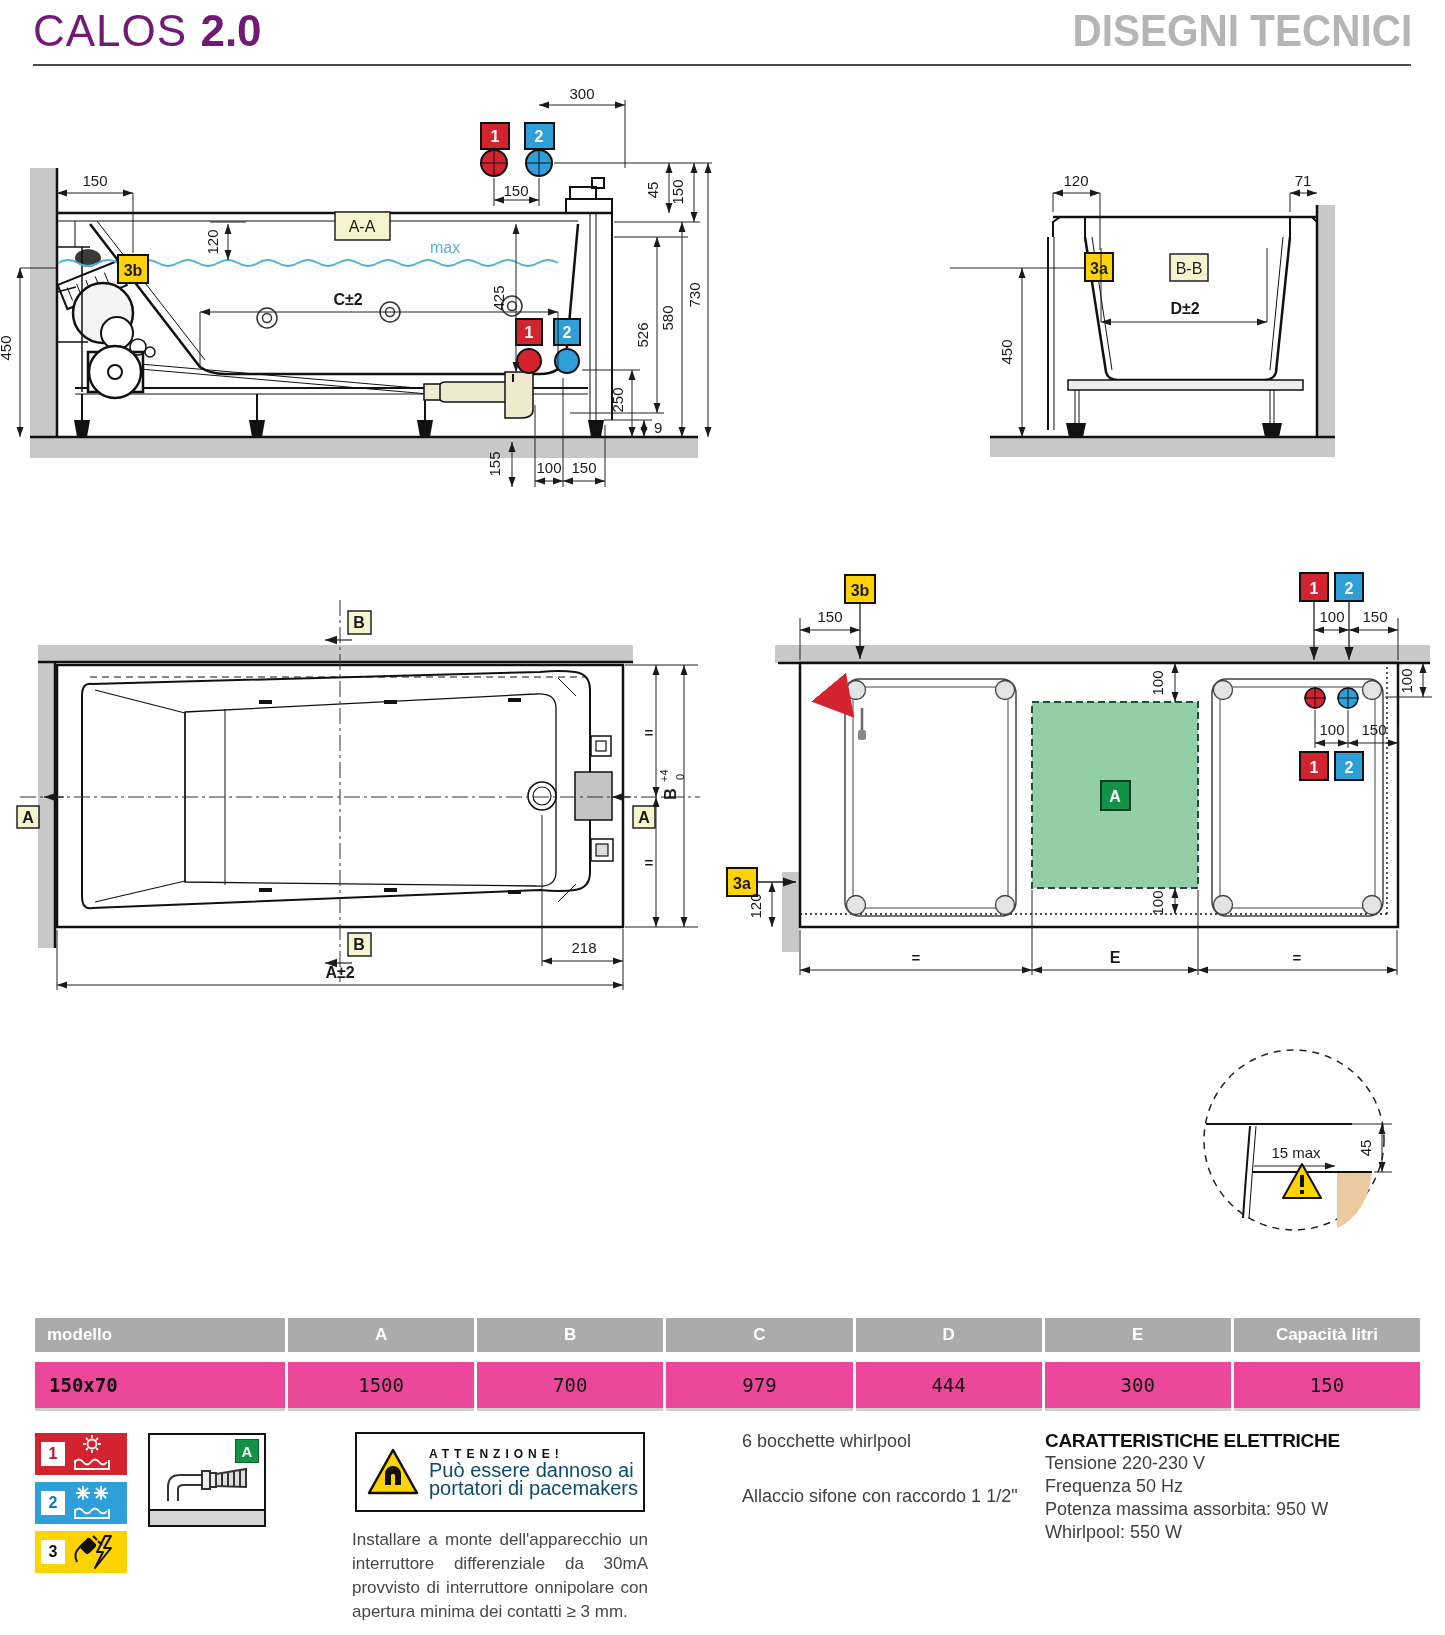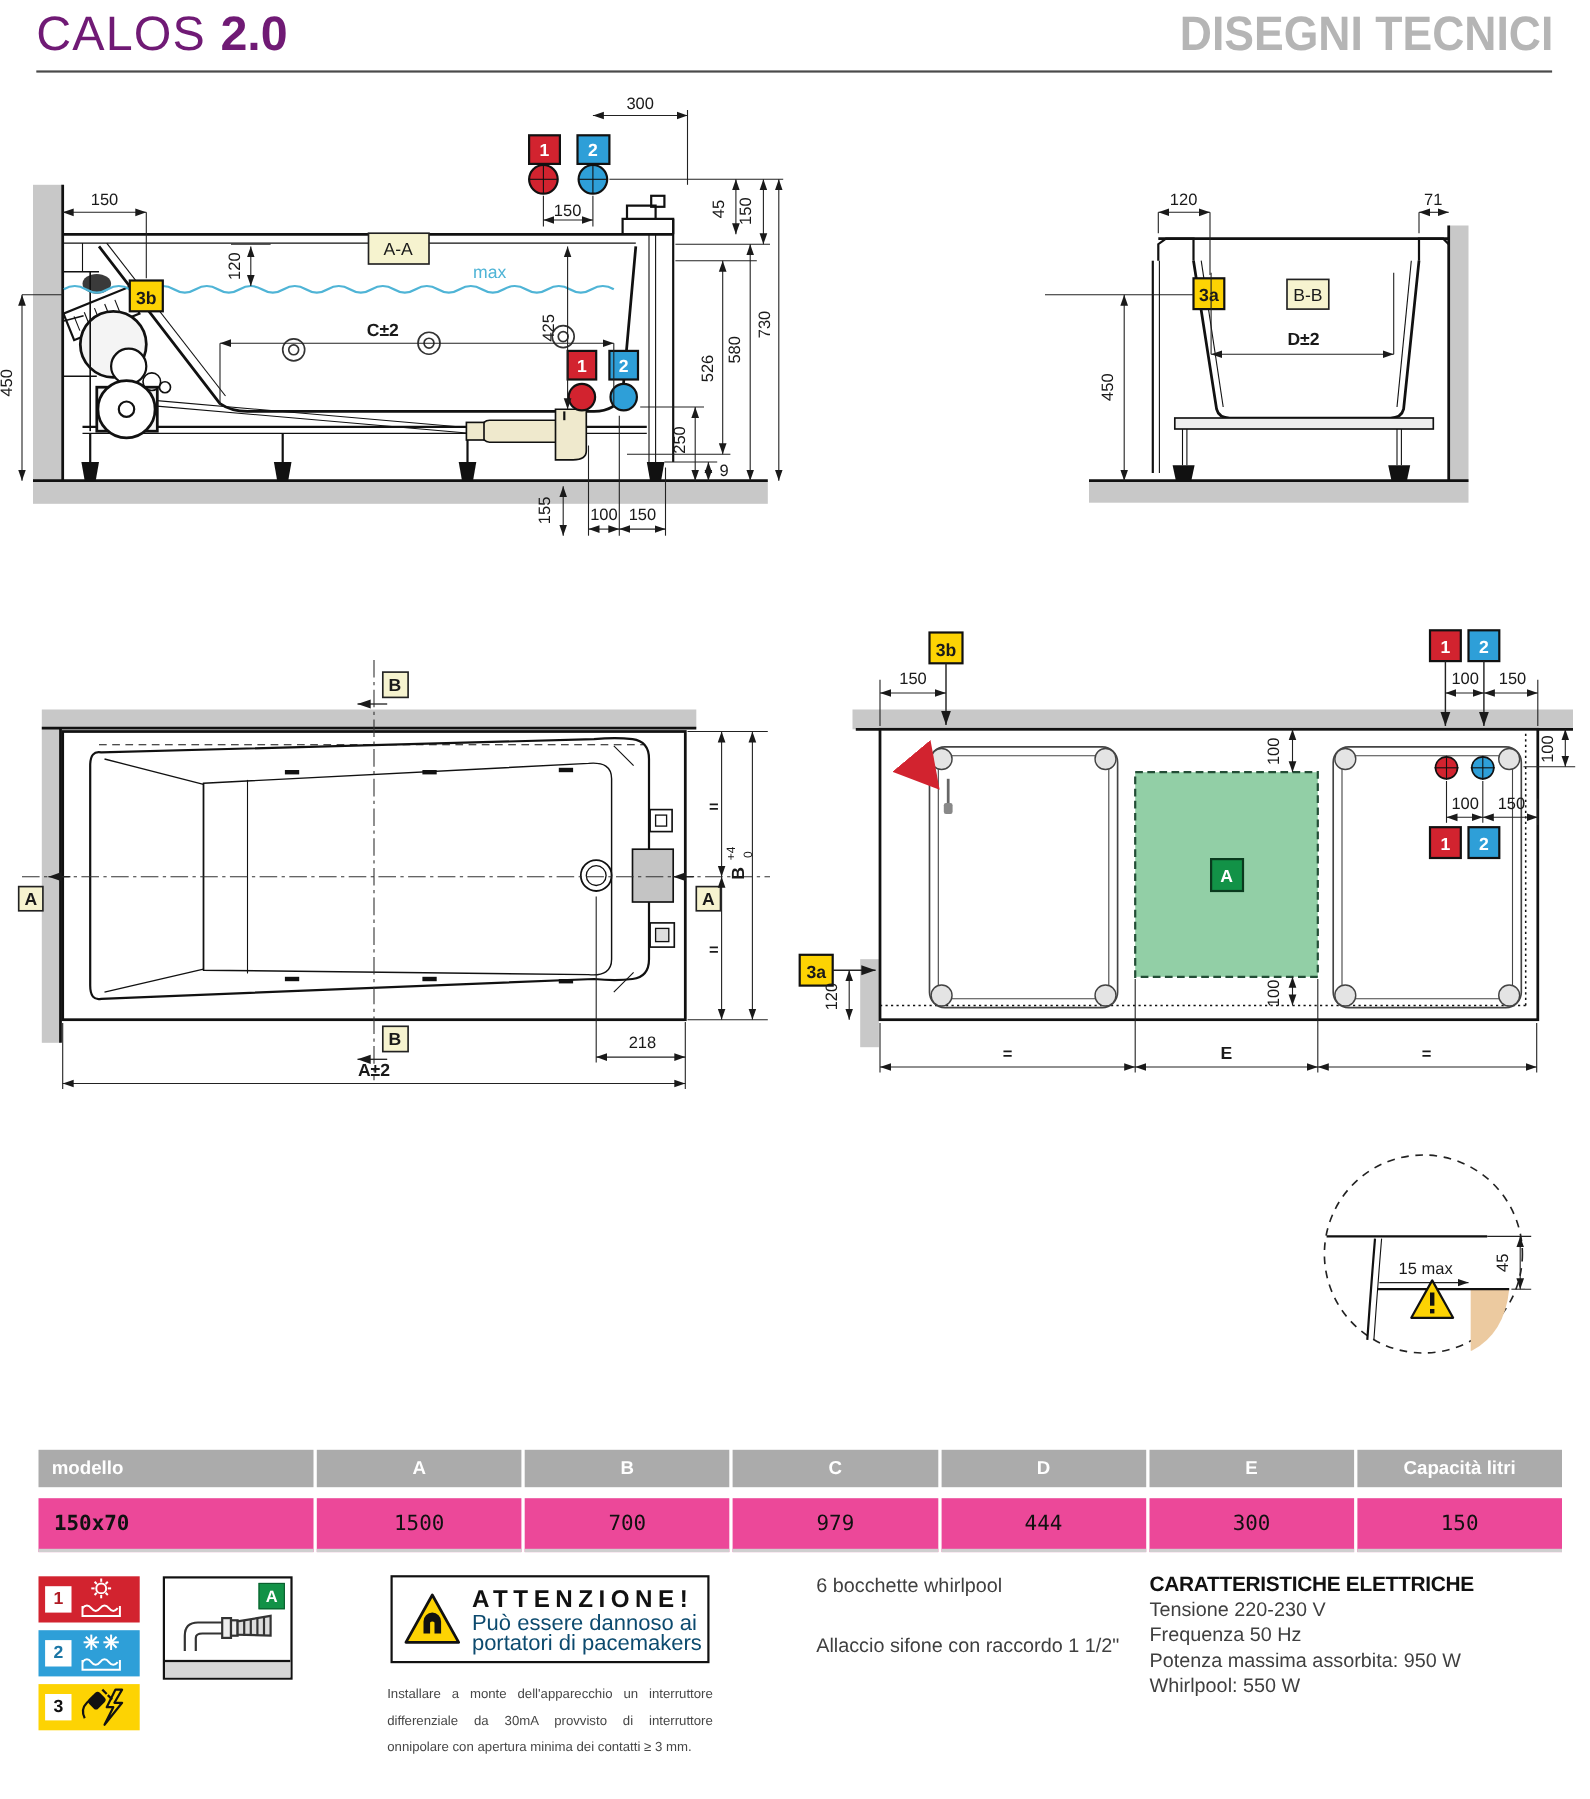--- a/index.html
+++ b/index.html
@@ -26,23 +26,23 @@
   .td.first{justify-content:flex-start;padding-left:14px;font-weight:bold}
   
   .bar{width:92px;height:42px;display:flex;align-items:center;margin-bottom:7px}
   .bar .num{width:24px;height:24px;background:#fff;margin-left:6px;display:flex;align-items:center;justify-content:center;font-weight:bold;font-size:16px}
   #legend{left:35px;top:1433px}
   #abox{left:148px;top:1433px;width:114px;height:90px;border:2px solid #111;position:relative;background:#fff}
   #abox .amark{position:absolute;right:5px;top:4px;width:22px;height:22px;background:#129247;border:1px solid #0b5e2e;color:#fff;font-weight:bold;font-size:15px;display:flex;align-items:center;justify-content:center}
   #abox .floorstrip{position:absolute;left:0;bottom:0;width:100%;height:14px;background:#d6d6d6;border-top:2px solid #111}
   #warnbox{left:355px;top:1432px;width:286px;height:76px;border:2px solid #111;display:flex;align-items:center;background:#fff}
   #warnbox .txt{margin-left:8px}
-  #warnbox .wtitle{font-size:22px;font-weight:bold;letter-spacing:5px;color:#111}
+  #warnbox .wtitle{font-size:12px;font-weight:bold;letter-spacing:5px;color:#111}
   #warnbox .wline{font-size:20px;color:#0c4a6e;line-height:18px}
-  #instnote{left:352px;top:1528px;width:296px;font-size:12px;color:#474747;line-height:24px;text-align:justify}
+  #instnote{left:352px;top:1528px;width:296px;font-size:17px;color:#474747;line-height:24px;text-align:justify}
   .charblock .ctitle{font-size:19px;font-weight:bold;color:#111;letter-spacing:-.3px}
   .charblock .cline{font-size:18px;color:#3f3f3f;line-height:23px}
   #hydr{left:742px;top:1430px;width:290px}
   #elec{left:1045px;top:1430px;width:360px}
   .gap30{height:32px}
 </style>
 </head>
 <body>
 
 <div class="abs" id="hdr-brand"><span>CALOS</span> <span class="ver">2.0</span></div>

